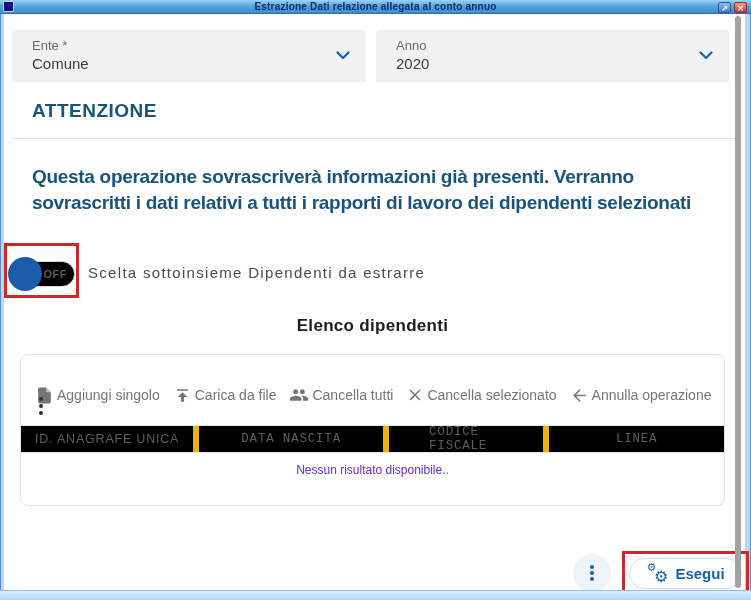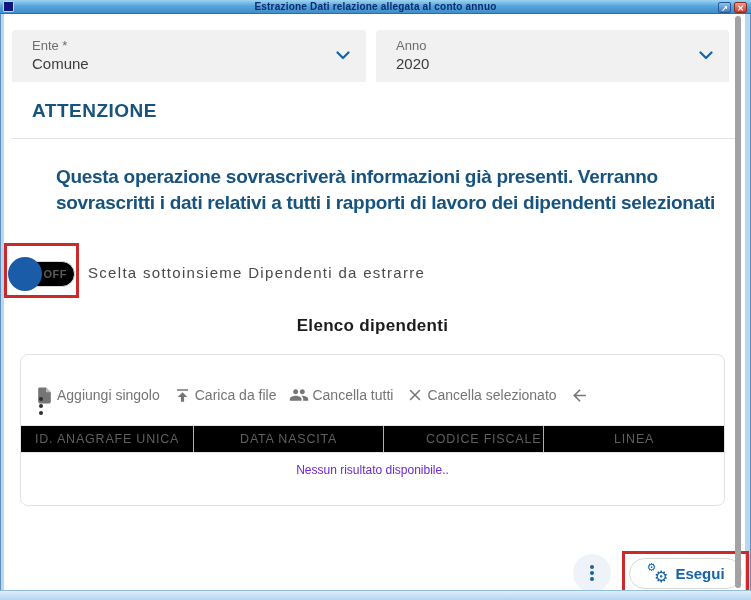--- a/index.html
+++ b/index.html
@@ -50,21 +50,21 @@
   .select .val { position:absolute; left:20px; top:25px; font-size:15px; color:#3c3c3c; }
   .select .chev { position:absolute; right:16px; top:21px; }
   
   .attn-heading {
     position:absolute; left:28px; top:86px; font-size:19px; font-weight:bold;
     color:#17537f; letter-spacing:0.5px;
   }
   .divider { position:absolute; left:8px; top:124px; width:725px; height:1px; background:#e3e3e3; }
   .warning {
     position:absolute; left:28px; top:150px; width:694px;
-    font-size:19px; font-weight:bold; line-height:26px; color:#17537f; letter-spacing:-0.3px;margin-left:24px;
+    font-size:19px; font-weight:bold; line-height:26px; color:#17537f; letter-spacing:-0.3px;
   }
   
   .toggle-annotation {
     position:absolute; left:0px; top:229px; width:75px; height:55px;
     border:3px solid #cc2a2a;
   }
   .toggle { position:absolute; left:0; top:0; width:100%; height:100%; cursor:pointer; }
   .toggle-track {
     position:absolute; left:15px; top:15px; width:53px; height:26px;
     background:#000000; border:1px solid #d8d8d8; border-radius:13px;
@@ -100,21 +100,21 @@
   .kebab i { width:4px; height:4px; border-radius:50%; background:#2f2f2f; }
   .thead {
     position:absolute; left:0; top:70px; width:703px; height:28px;
     background:#000000; border-top:1px solid #e5e5e5; border-bottom:1px solid #e5e5e5;
     display:flex;
   }
   .th {
     display:flex; align-items:center; justify-content:center;
     font-size:12.5px; color:#5f5f5f; letter-spacing:0.8px;
   }
-  .th + .th { border-left:1px solid #eab308; }
+  .th + .th { border-left:6px solid #eab308;font-family:Liberation Mono, monospace; }
   .th.c1 { width:24.5%; } .th.c2 { width:27%; } .th.c3 { width:22.8%;padding-left:40px; } .th.c4 { width:25.7%; }
   .empty-row {
     position:absolute; left:0; top:108px; width:703px; text-align:center;
     font-size:12px; color:#6d28d9;
   }
   
   .footer-kebab {
     position:absolute; left:569px; top:540px; width:38px; height:38px; border-radius:50%;
     background:#eef3f9; display:flex; flex-direction:column; align-items:center;
     justify-content:center; gap:2px; cursor:pointer;
@@ -220,20 +220,21 @@
           <svg width="18" height="18" viewBox="0 0 24 24">
               <path d="M6 6l12 12M18 6L6 18" fill="none" stroke="#757575" stroke-width="2" stroke-linecap="round"></path>
             </svg>
           <span>Cancella selezionato</span>
         </div>
 
         <div class="tool-btn">
           <svg width="19" height="19" viewBox="0 0 24 24" fill="#757575">
               <path d="M20 11H7.8l5.6-5.6L12 4l-8 8 8 8 1.4-1.4L7.8 13H20v-2z"></path>
             </svg>
+          <span>Annulla operazione</span>
         </div>
 
       </div>
 
       <div class="kebab">
         <i></i>
           <i></i>
           <i></i>
       </div>
 

